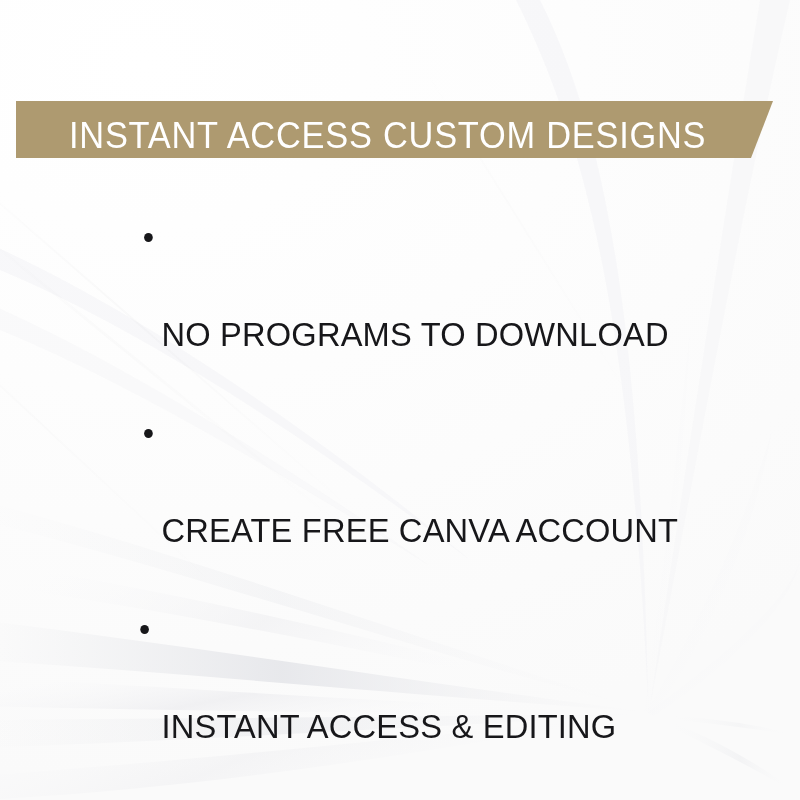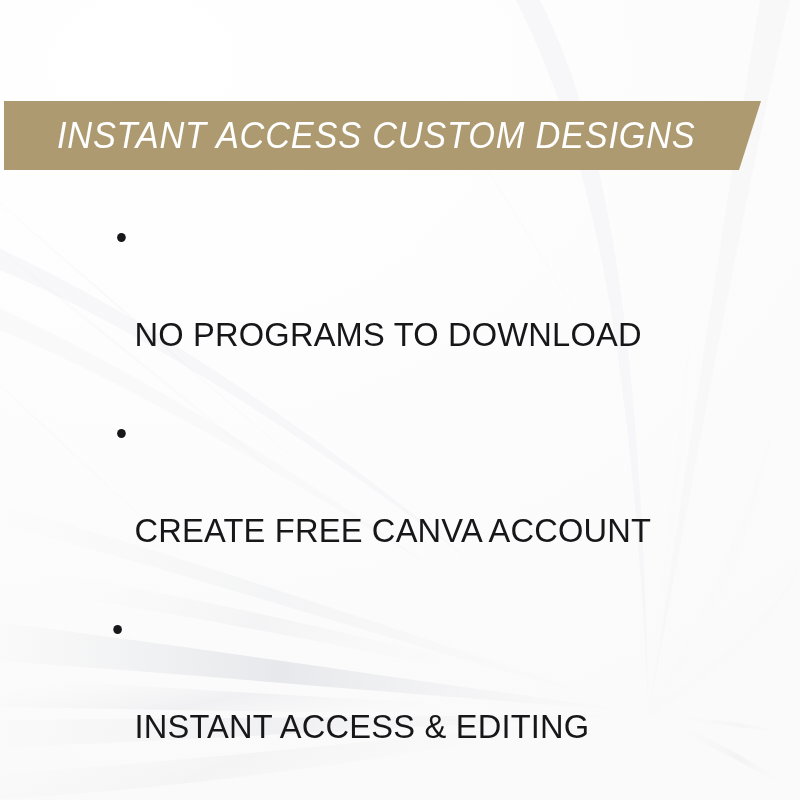--- a/index.html
+++ b/index.html
@@ -48,25 +48,24 @@
     background:linear-gradient(90deg, rgba(0,0,0,0) 0%, rgba(120,120,125,.035) 40%, rgba(0,0,0,0) 100%);
   }
   .s1 { left:-60px;  top:150px; width:560px; height:2px;  transform:rotate(41deg); }
   .s2 { left:-40px;  top:215px; width:500px; height:3px;  transform:rotate(39deg); opacity:.75; }
   .s3 { left:-90px;  top:300px; width:430px; height:2px;  transform:rotate(43deg); opacity:.6; }
   .s4 { left:420px;  top:60px;  width:420px; height:2px;  transform:rotate(58deg); opacity:.5; }
 
   
   .banner-wrap {
     position:absolute;
-    left:4px;
+    left:16px;
     top:101px;
     width:760px;
-    height:69px;
-    font-style:italic;
+    height:57px;
   }
 
   .banner-shape {
     position:absolute;
     inset:0;
     background:#ae9a70;
     -webkit-clip-path:polygon(0 0, 757px 0, 735px 100%, 0 100%);
     clip-path:polygon(0 0, 757px 0, 735px 100%, 0 100%);
   }
 
@@ -88,20 +87,21 @@
     line-height:1;
   }
 
   
   .benefits {
     position:absolute;
     left:0;
     top:212px;
     width:800px;
     list-style:none;
+    padding-left:27px;
   }
 
   .benefit-item {
     position:relative;
     padding-left:140px;
     min-height:49px;
     color:#17171a;
     font-family:"Liberation Sans", sans-serif;
     font-size:34px;
     font-weight:400;

